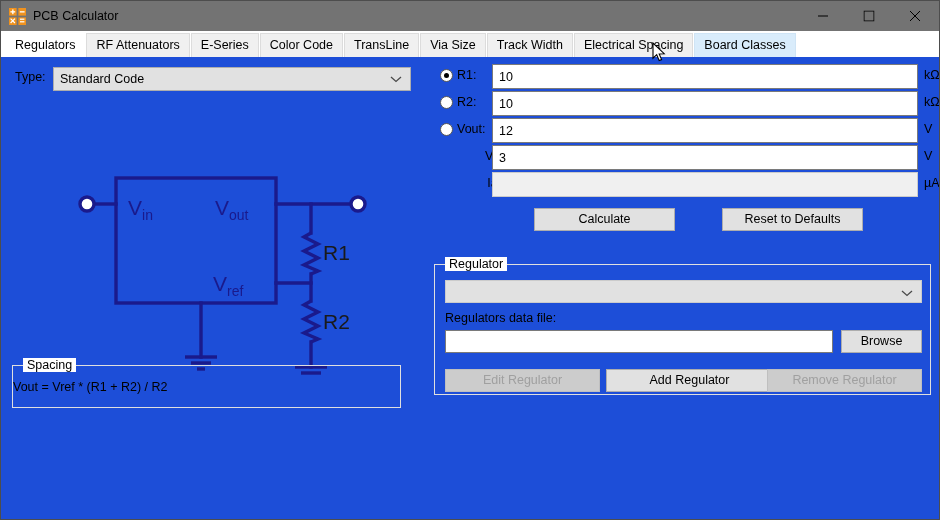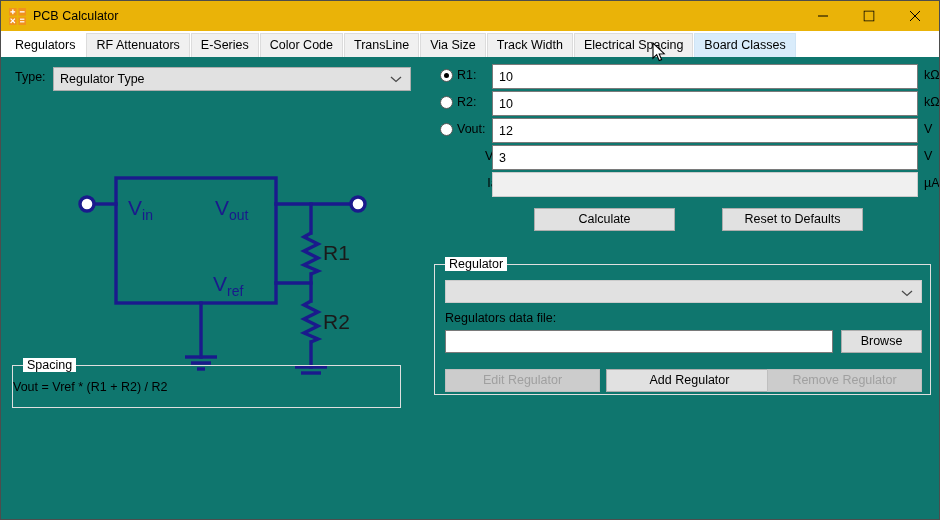--- a/index.html
+++ b/index.html
@@ -15,21 +15,21 @@
     width: 940px; height: 520px;
     background: #ffffff;
     border: 1px solid #4d4d4d;
     overflow: hidden;
   }
 
   
   #titlebar {
     position: absolute; left: 0; top: 0;
     width: 938px; height: 31px;
-    background: #eab308;
+    background: #737373;
     border-bottom: 1px solid #ffffff;
   }
   #app-icon {
     position: absolute; left: 8px; top: 7px;
     width: 17px; height: 17px;
   }
   #title-text {
     position: absolute; left: 32px; top: 7px;
     font-size: 12.5px; color: #000000;
     line-height: 17px;
@@ -82,21 +82,21 @@
   .tab.hover {
     background: #d9ecfb;
     border: 1px solid #cfe4f5;
     border-bottom: none;
   }
 
   
   #content {
     position: absolute; left: 0; top: 56px;
     width: 938px; height: 462px;
-    background: #0f766e;
+    background: #1d4ed8;
   }
 
   
   #type-row {
     position: absolute; left: 14px; top: 10px;
     width: 396px; height: 24px;
   }
   #type-label {
     position: absolute; left: 0; top: 3px;
     font-size: 12.5px; color: #000000;
@@ -317,21 +317,21 @@
       <div class="tab">Electrical Spacing</div>
       <div class="tab hover">Board Classes</div>
     </div>
   </div>
 
   <div id="content">
 
     <div id="type-row">
       <span id="type-label">Type:</span>
       <div id="type-select">
-        <span>Regulator Type</span>
+        <span>Standard Code</span>
         <span class="combo-arrow">
           <svg width="12" height="8" viewBox="0 0 12 8">
             <path d="M1 2 L6 6.4 L11 2" fill="none" stroke="#4a4a4a" stroke-width="1.3"></path>
           </svg>
         </span>
       </div>
     </div>
 
     <div id="schematic">
       <svg width="400" height="270" viewBox="0 0 400 270">

